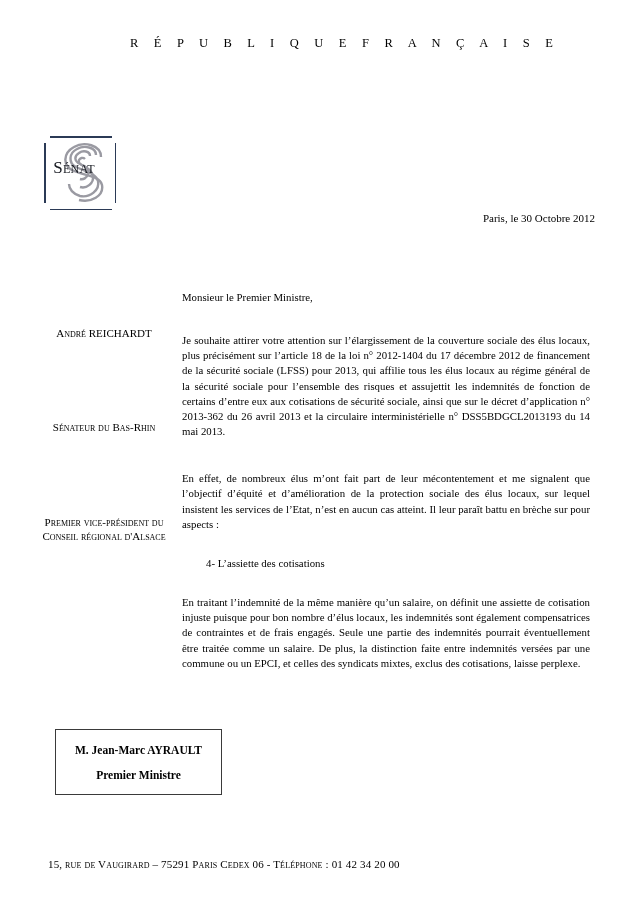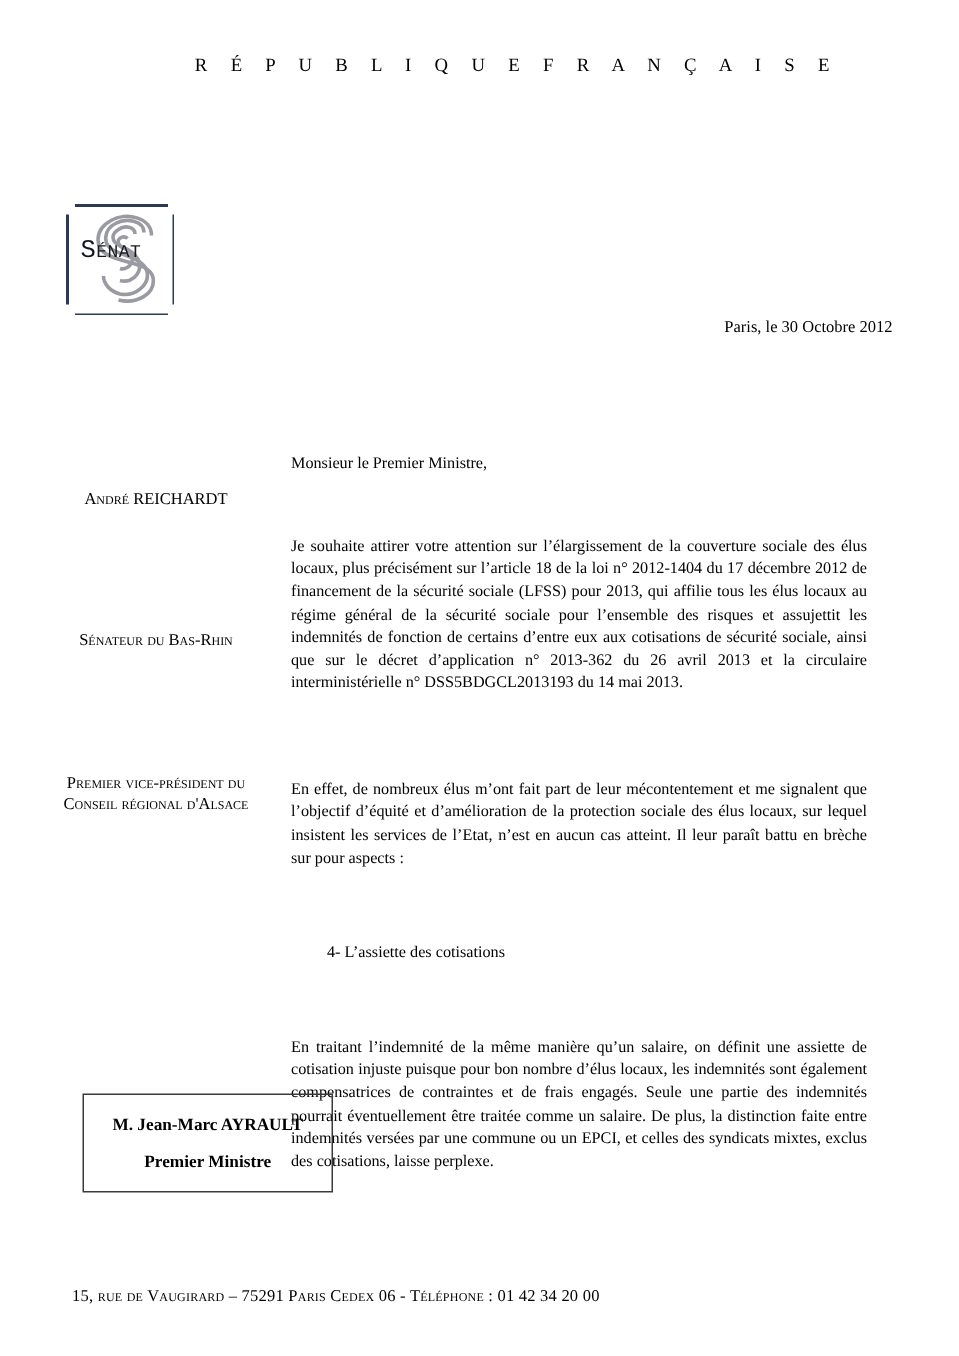--- a/index.html
+++ b/index.html
@@ -71,21 +71,21 @@
     top: 6px;
     width: 60px;
     height: 62px;
   }
   .logo .wordmark {
     position: absolute;
     left: 0px;
     top: 23px;
     width: 60px;
     text-align: center;
-    font-family: Liberation Mono, monospace;
+    font-family: Liberation Serif, serif;
     font-size: 17px;
     font-variant: small-caps;
     letter-spacing: 0.3px;
     color: #15181f;
     line-height: 1;
   }
 
   
   .date-line {
     position: absolute;
@@ -109,21 +109,21 @@
   .side-office { top: 515px; }
 
   
   .body-col {
     position: absolute;
     left: 178px;
     width: 416px;
     top: 286px;
   }
   .body-col p {
-    margin: 16px;
+    margin: 4px;
     font-size: 10.8px;
     line-height: 1.405;
     text-align: justify;
     text-justify: inter-word;
     color: #000000;
   }
   .salutation { margin-bottom: 0 !important; }
   .gap-a { height: 24px; }
   .gap-b { height: 16px; }
   .heading-num {

